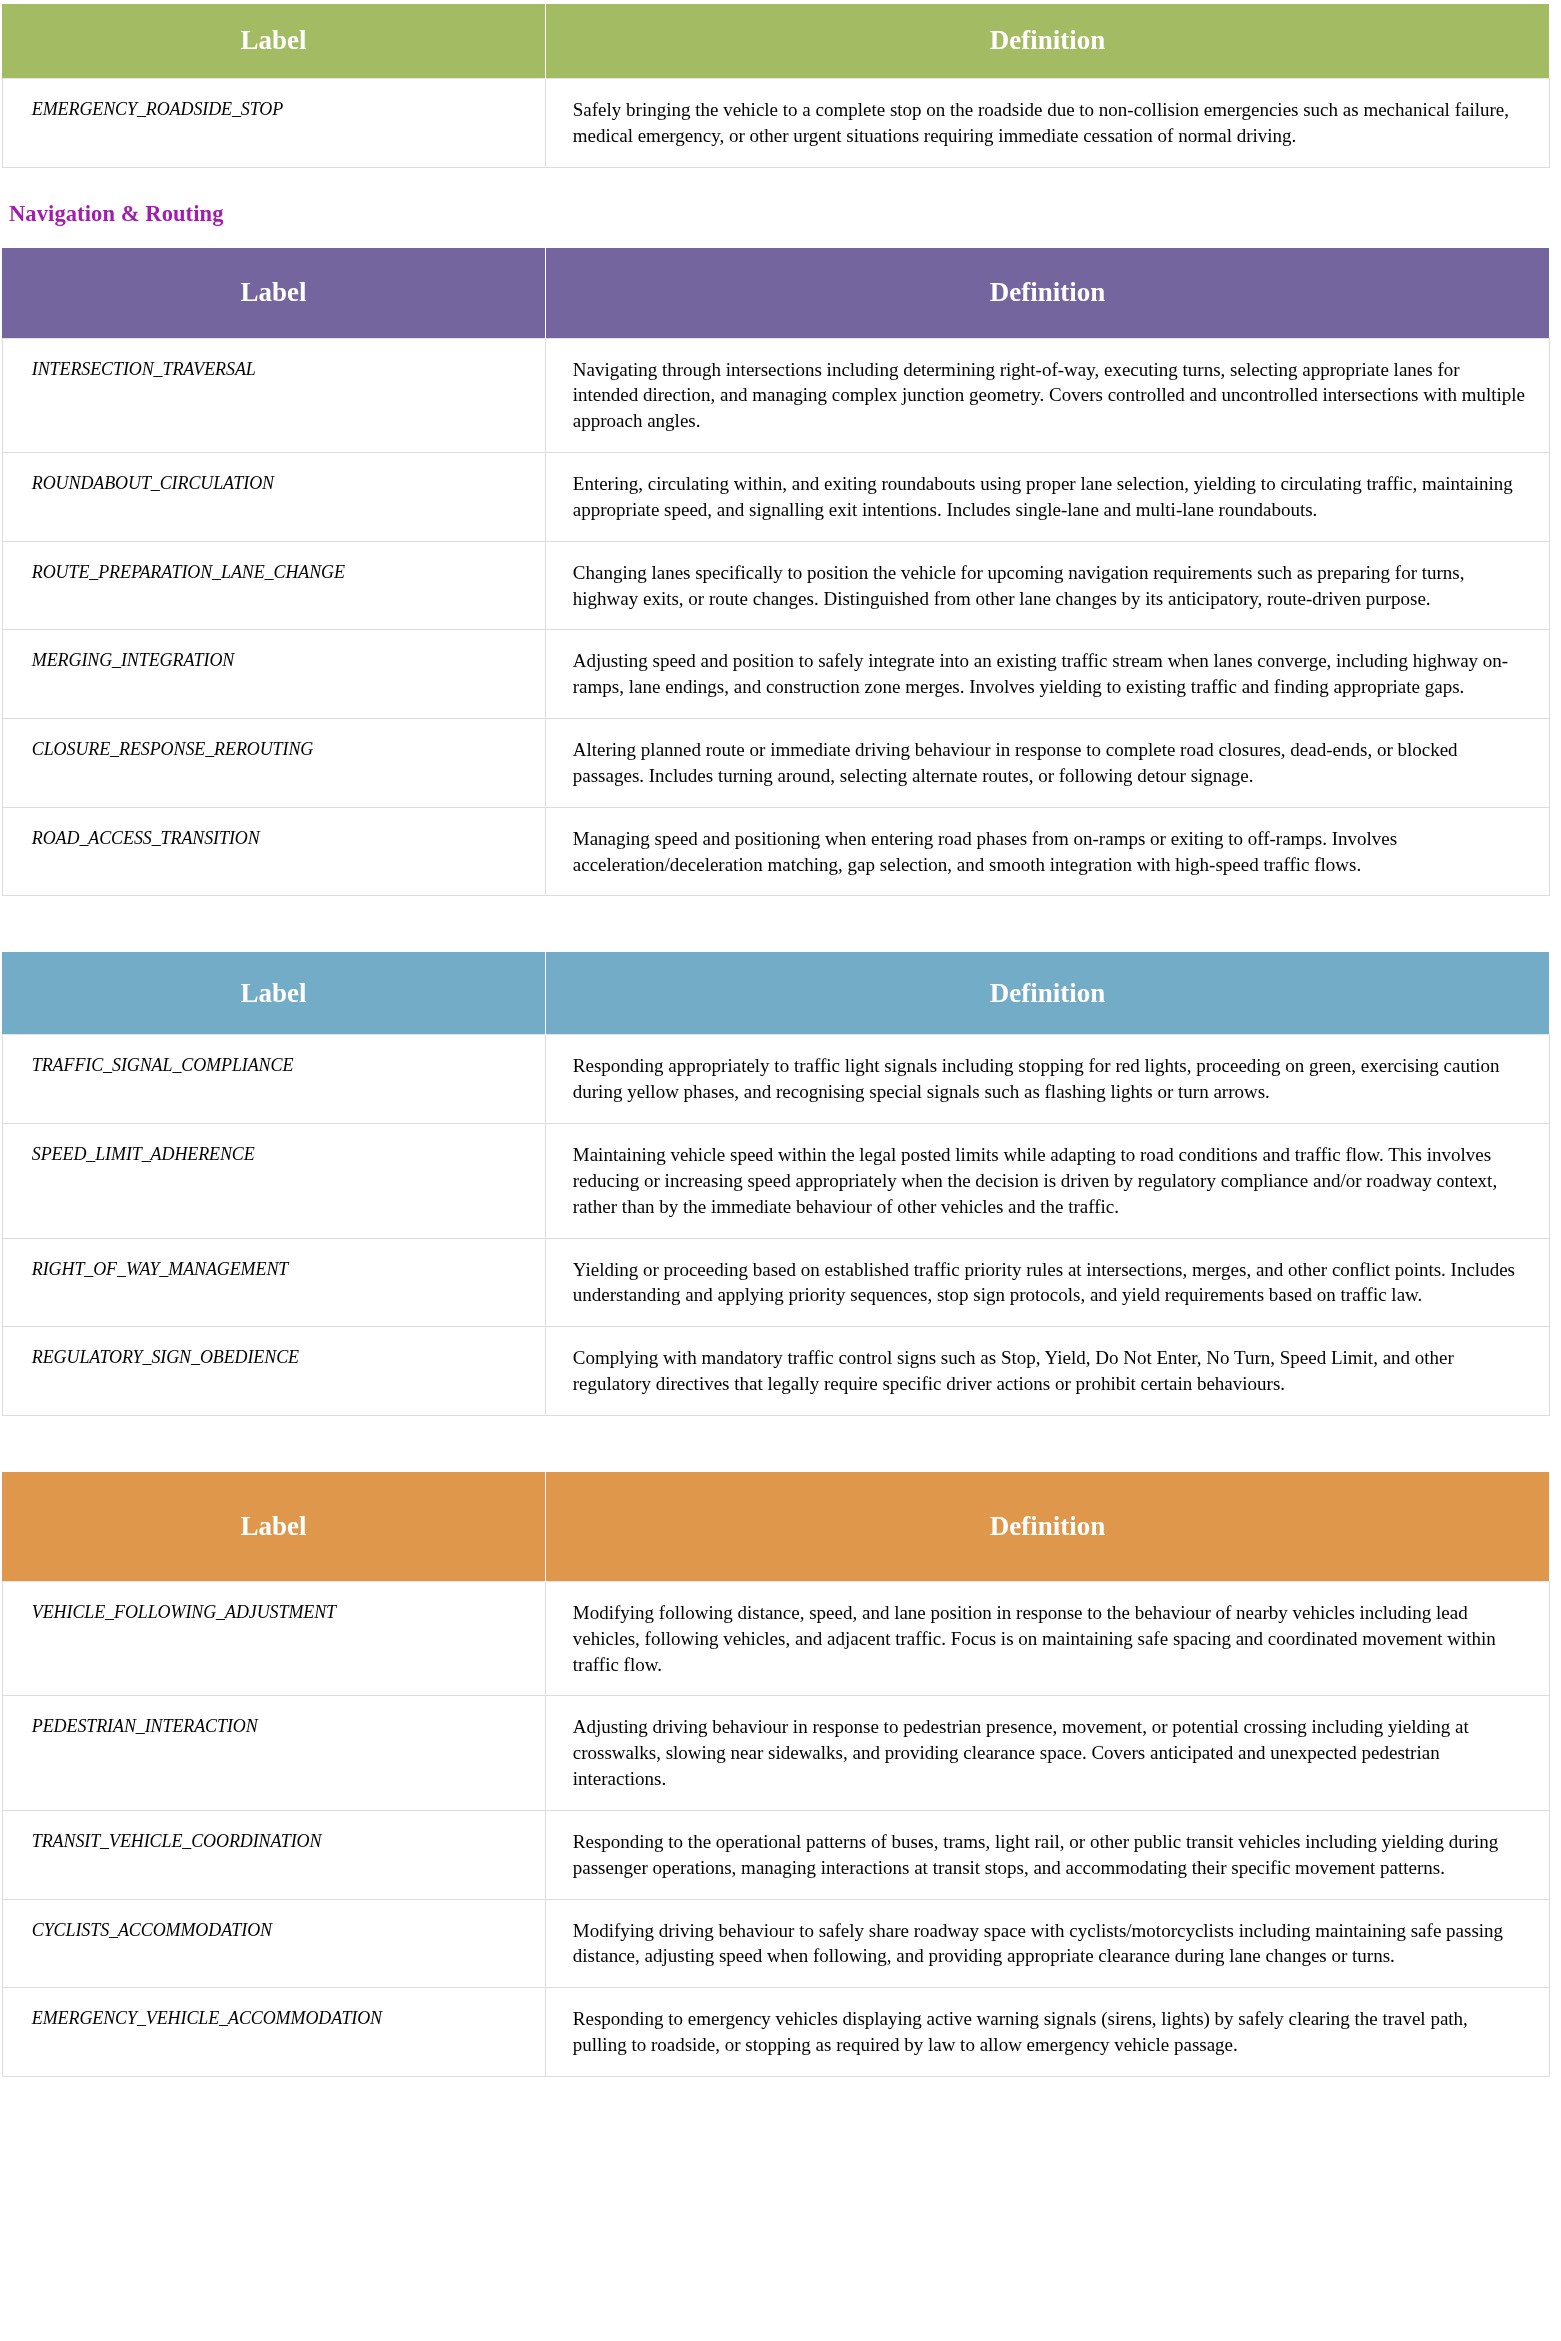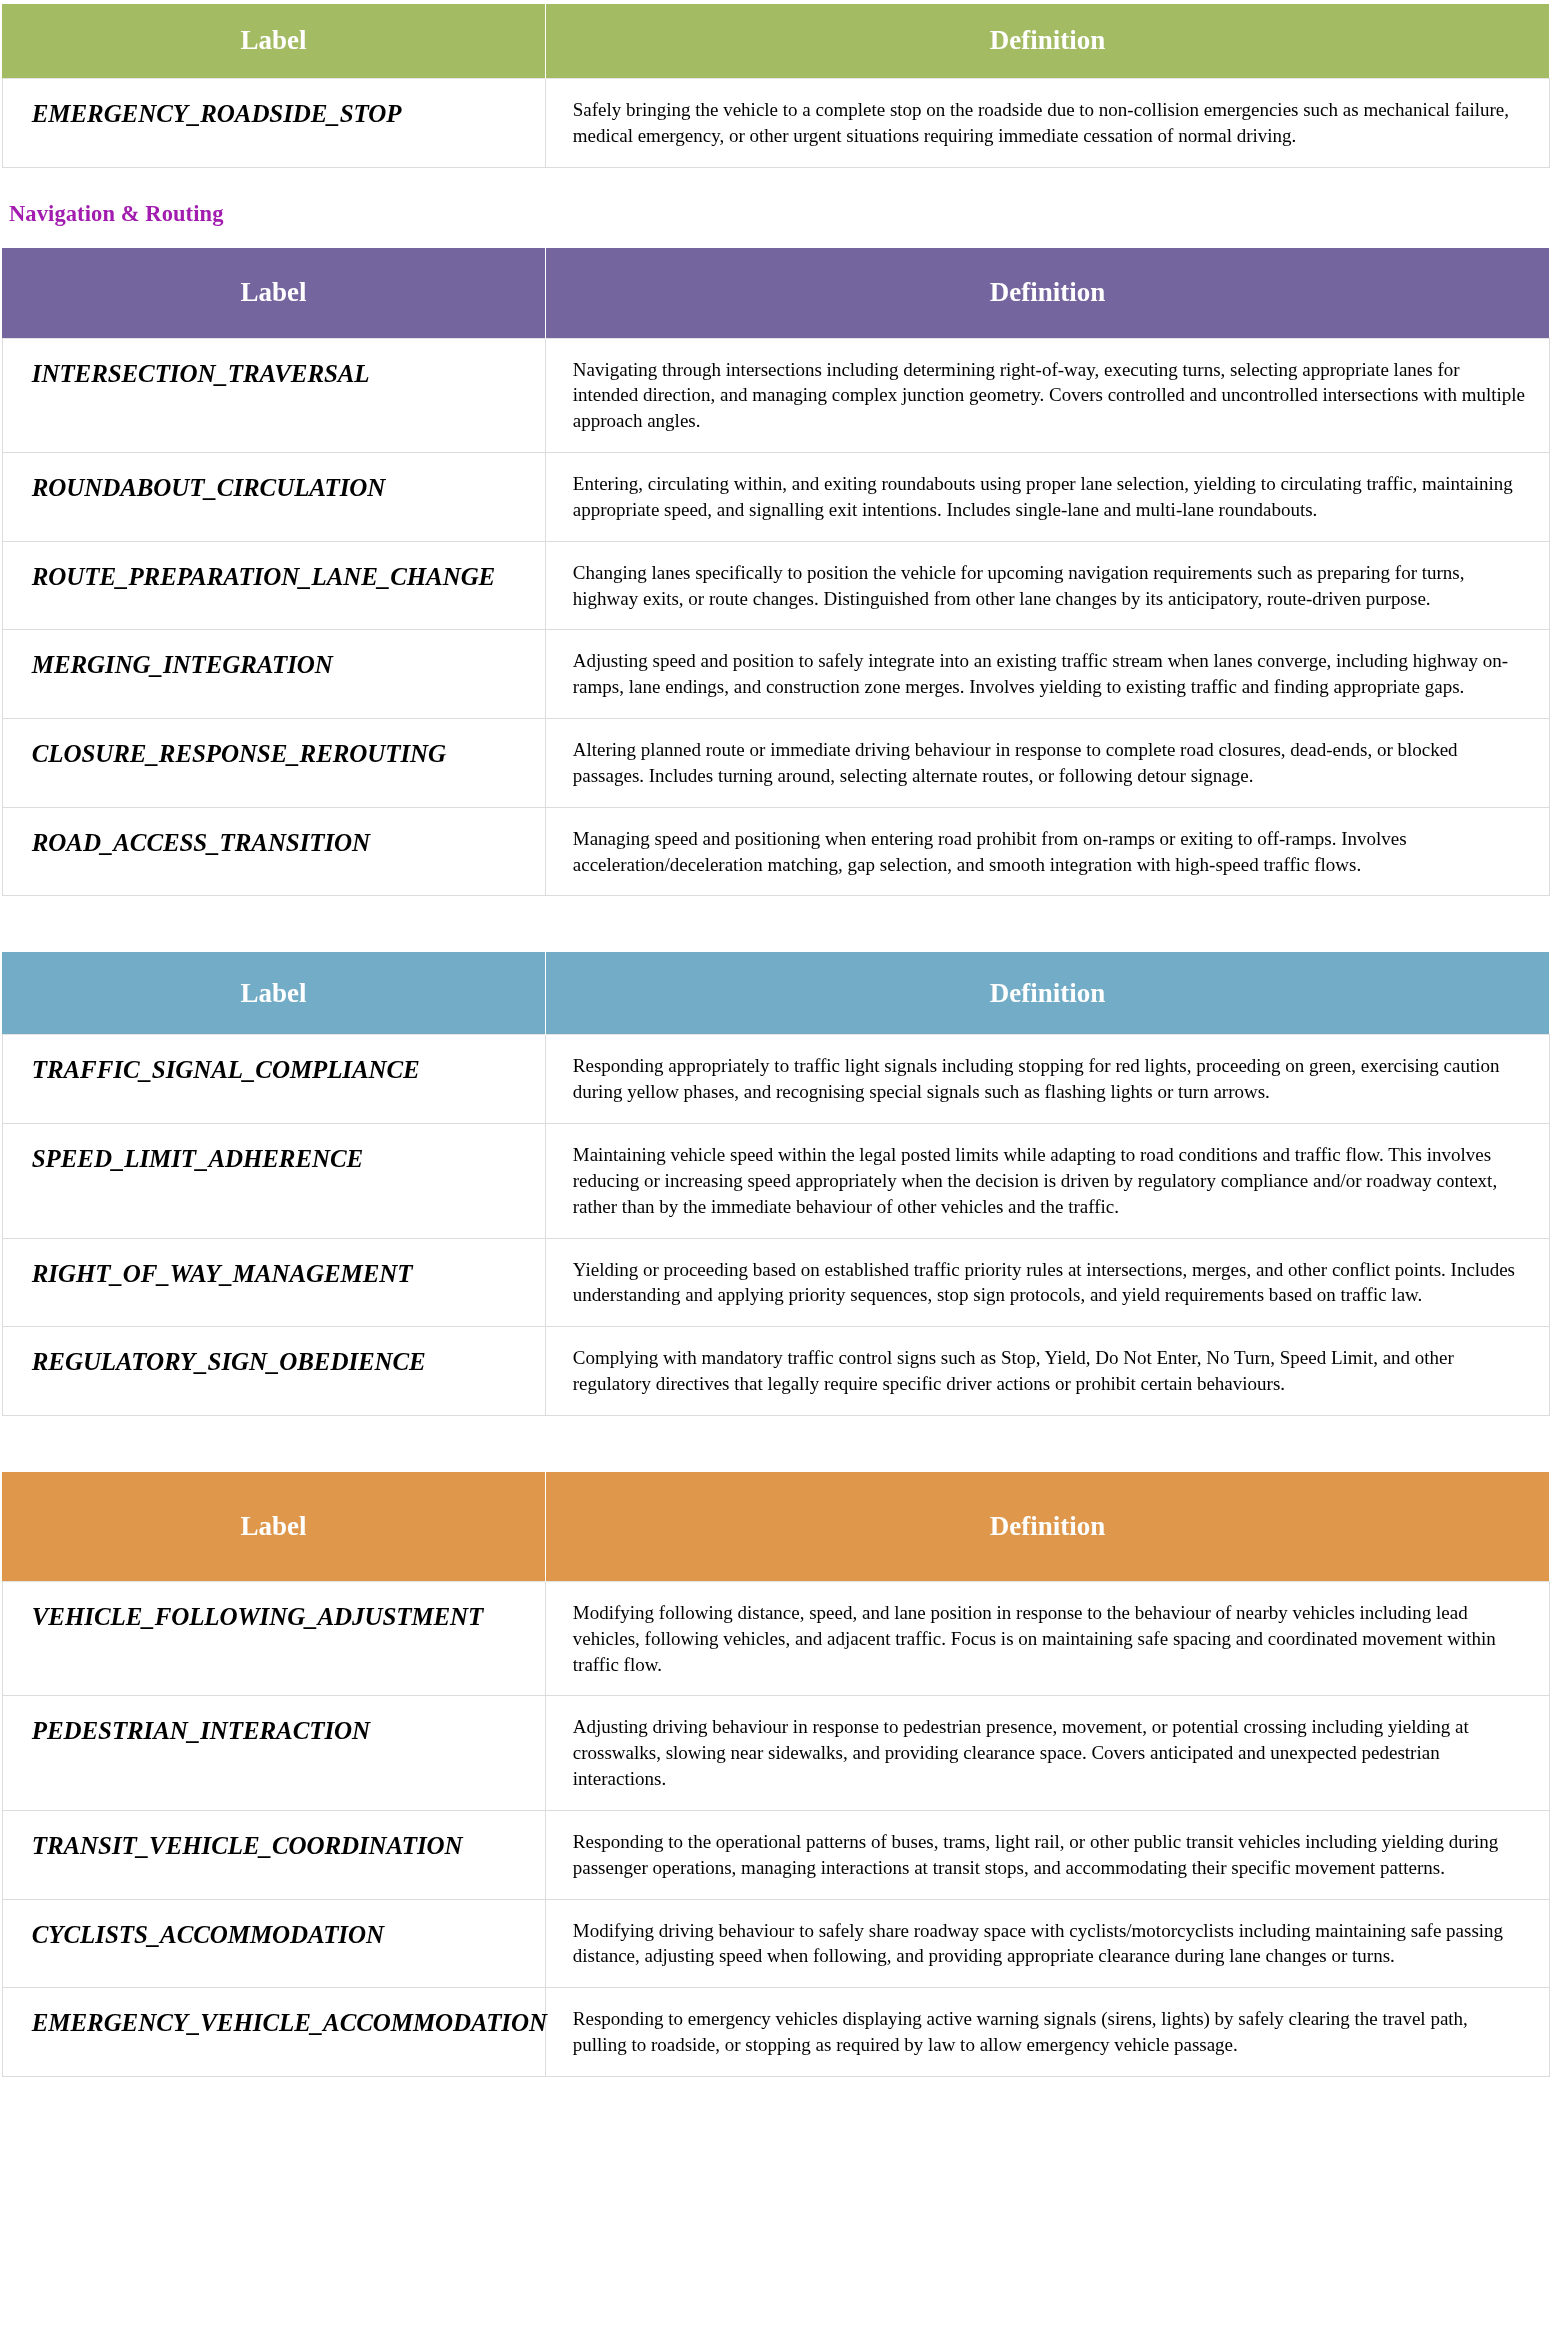--- a/index.html
+++ b/index.html
@@ -63,22 +63,22 @@
 
   table.lex tbody td {
     border: 0.9px solid #DCDCDC;
     border-top: 0.9px solid #E3E3E3;
     vertical-align: top;
     background: #ffffff;
   }
 
   td.cell-label {
     font-style: italic;
-    font-weight: bold;
-    font-size: 25px;
+    font-weight: normal;
+    font-size: 18px;
     line-height: 1.25;
     padding: 19px 9px 19px 29px;
     white-space: nowrap;
     letter-spacing: -0.1px;
   }
 
   td.cell-def {
     font-size: 19px;
     line-height: 1.36;
     padding: 18px 23.4px 18px 27px;
@@ -149,21 +149,21 @@
       <tr>
         <td class="cell-label">MERGING_INTEGRATION</td>
         <td class="cell-def">Adjusting speed and position to safely integrate into an existing traffic stream when lanes converge, including highway on-ramps, lane endings, and construction zone merges. Involves yielding to existing traffic and finding appropriate gaps.</td>
       </tr>
       <tr>
         <td class="cell-label">CLOSURE_RESPONSE_REROUTING</td>
         <td class="cell-def">Altering planned route or immediate driving behaviour in response to complete road closures, dead-ends, or blocked passages. Includes turning around, selecting alternate routes, or following detour signage.</td>
       </tr>
       <tr>
         <td class="cell-label">ROAD_ACCESS_TRANSITION</td>
-        <td class="cell-def">Managing speed and positioning when entering road prohibit from on-ramps or exiting to off-ramps. Involves acceleration/deceleration matching, gap selection, and smooth integration with high-speed traffic flows.</td>
+        <td class="cell-def">Managing speed and positioning when entering road phases from on-ramps or exiting to off-ramps. Involves acceleration/deceleration matching, gap selection, and smooth integration with high-speed traffic flows.</td>
       </tr>
     </tbody>
   </table>
 
   <div class="gap-before-heading"></div>
 
   <div class="gap-after-heading"></div>
 
   <table class="lex tbl-blue">
     <colgroup>

